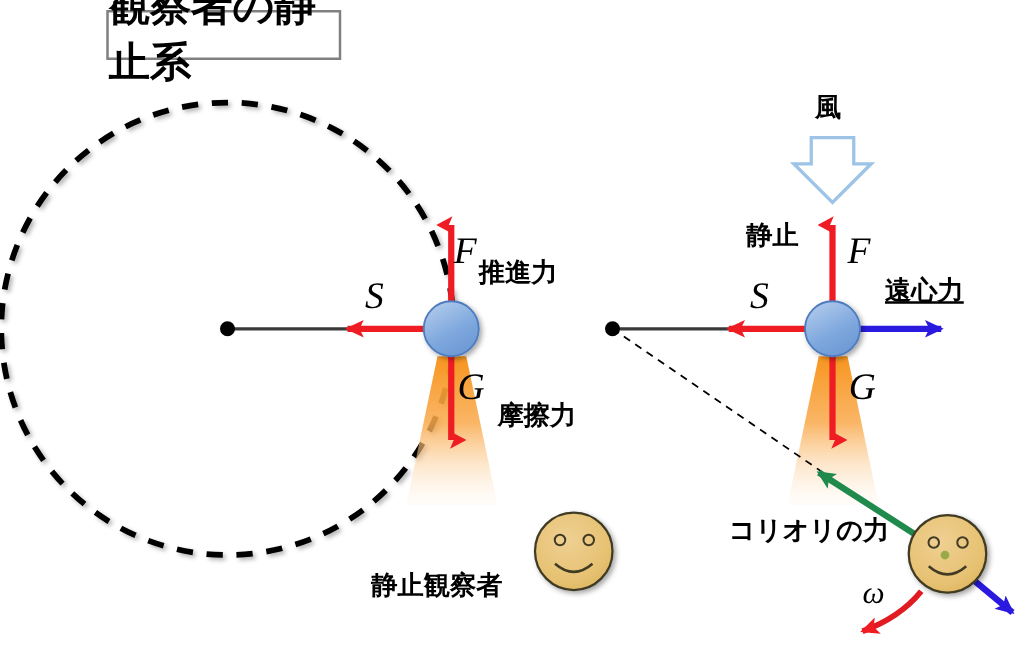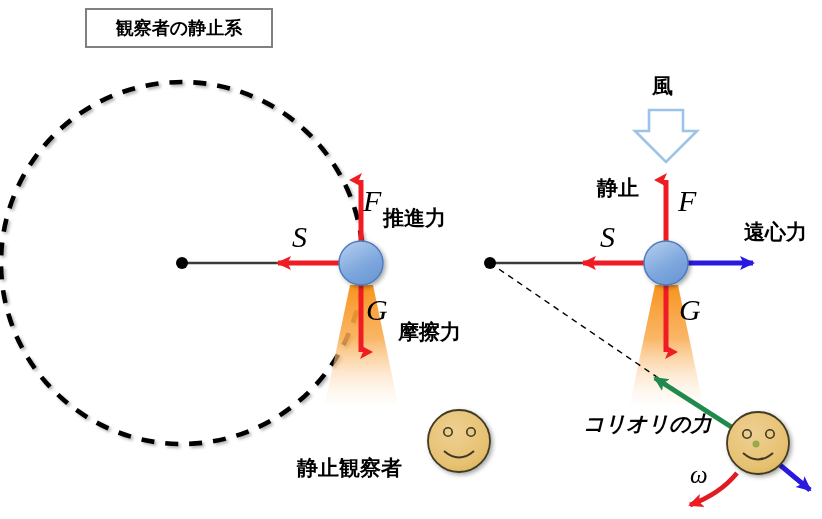--- a/index.html
+++ b/index.html
@@ -25,21 +25,21 @@
     height: 519px;
   }
   .title-box {
     position: absolute;
     border: 2px solid #808080;
     background: #ffffff;
     box-sizing: border-box;
     display: flex;
     align-items: center;
     justify-content: center;
-    font-size: 18px;
+    font-size: 33px;
     font-weight: 700;
     color: #000000;
     letter-spacing: 0px;
     font-family: "DejaVu Sans", sans-serif;
   }
   #title-left  { left: 85px;  top: 8px;  width: 188px; height: 40px; }
   #title-right { left: 592px; top: 8px;  width: 136px; height: 40px; }
 
   .lbl {
     position: absolute;
@@ -70,23 +70,23 @@
   #lbl-push-left  { left: 383px; top: 208px; }
   #lbl-S-left     { left: 292px; top: 222px; }
   #lbl-G-left     { left: 366px; top: 295px; }
   #lbl-fric-left  { left: 398px; top: 322px; font-family: Liberation Serif, serif; }
   #lbl-obs-left   { left: 297px; top: 458px; }
 
   #lbl-wind       { left: 652px; top: 76px; }
   #lbl-rest       { left: 597px; top: 178px; }
   #lbl-F-right    { left: 678px; top: 186px; }
   #lbl-S-right    { left: 600px; top: 222px; }
-  #lbl-cent       { left: 744px; top: 222px; }
+  #lbl-cent       { left: 708px; top: 222px; text-decoration: underline; }
   #lbl-G-right    { left: 679px; top: 295px; }
-  #lbl-coriolis   { left: 583px; top: 414px; font-style: italic; }
+  #lbl-coriolis   { left: 583px; top: 414px; }
   #lbl-omega      { left: 690px; top: 462px; }
 </style>
 </head>
 <body>
 
 <div id="stage">
 
   <svg class="layer" viewBox="0 0 822 519">
     <defs>
 

